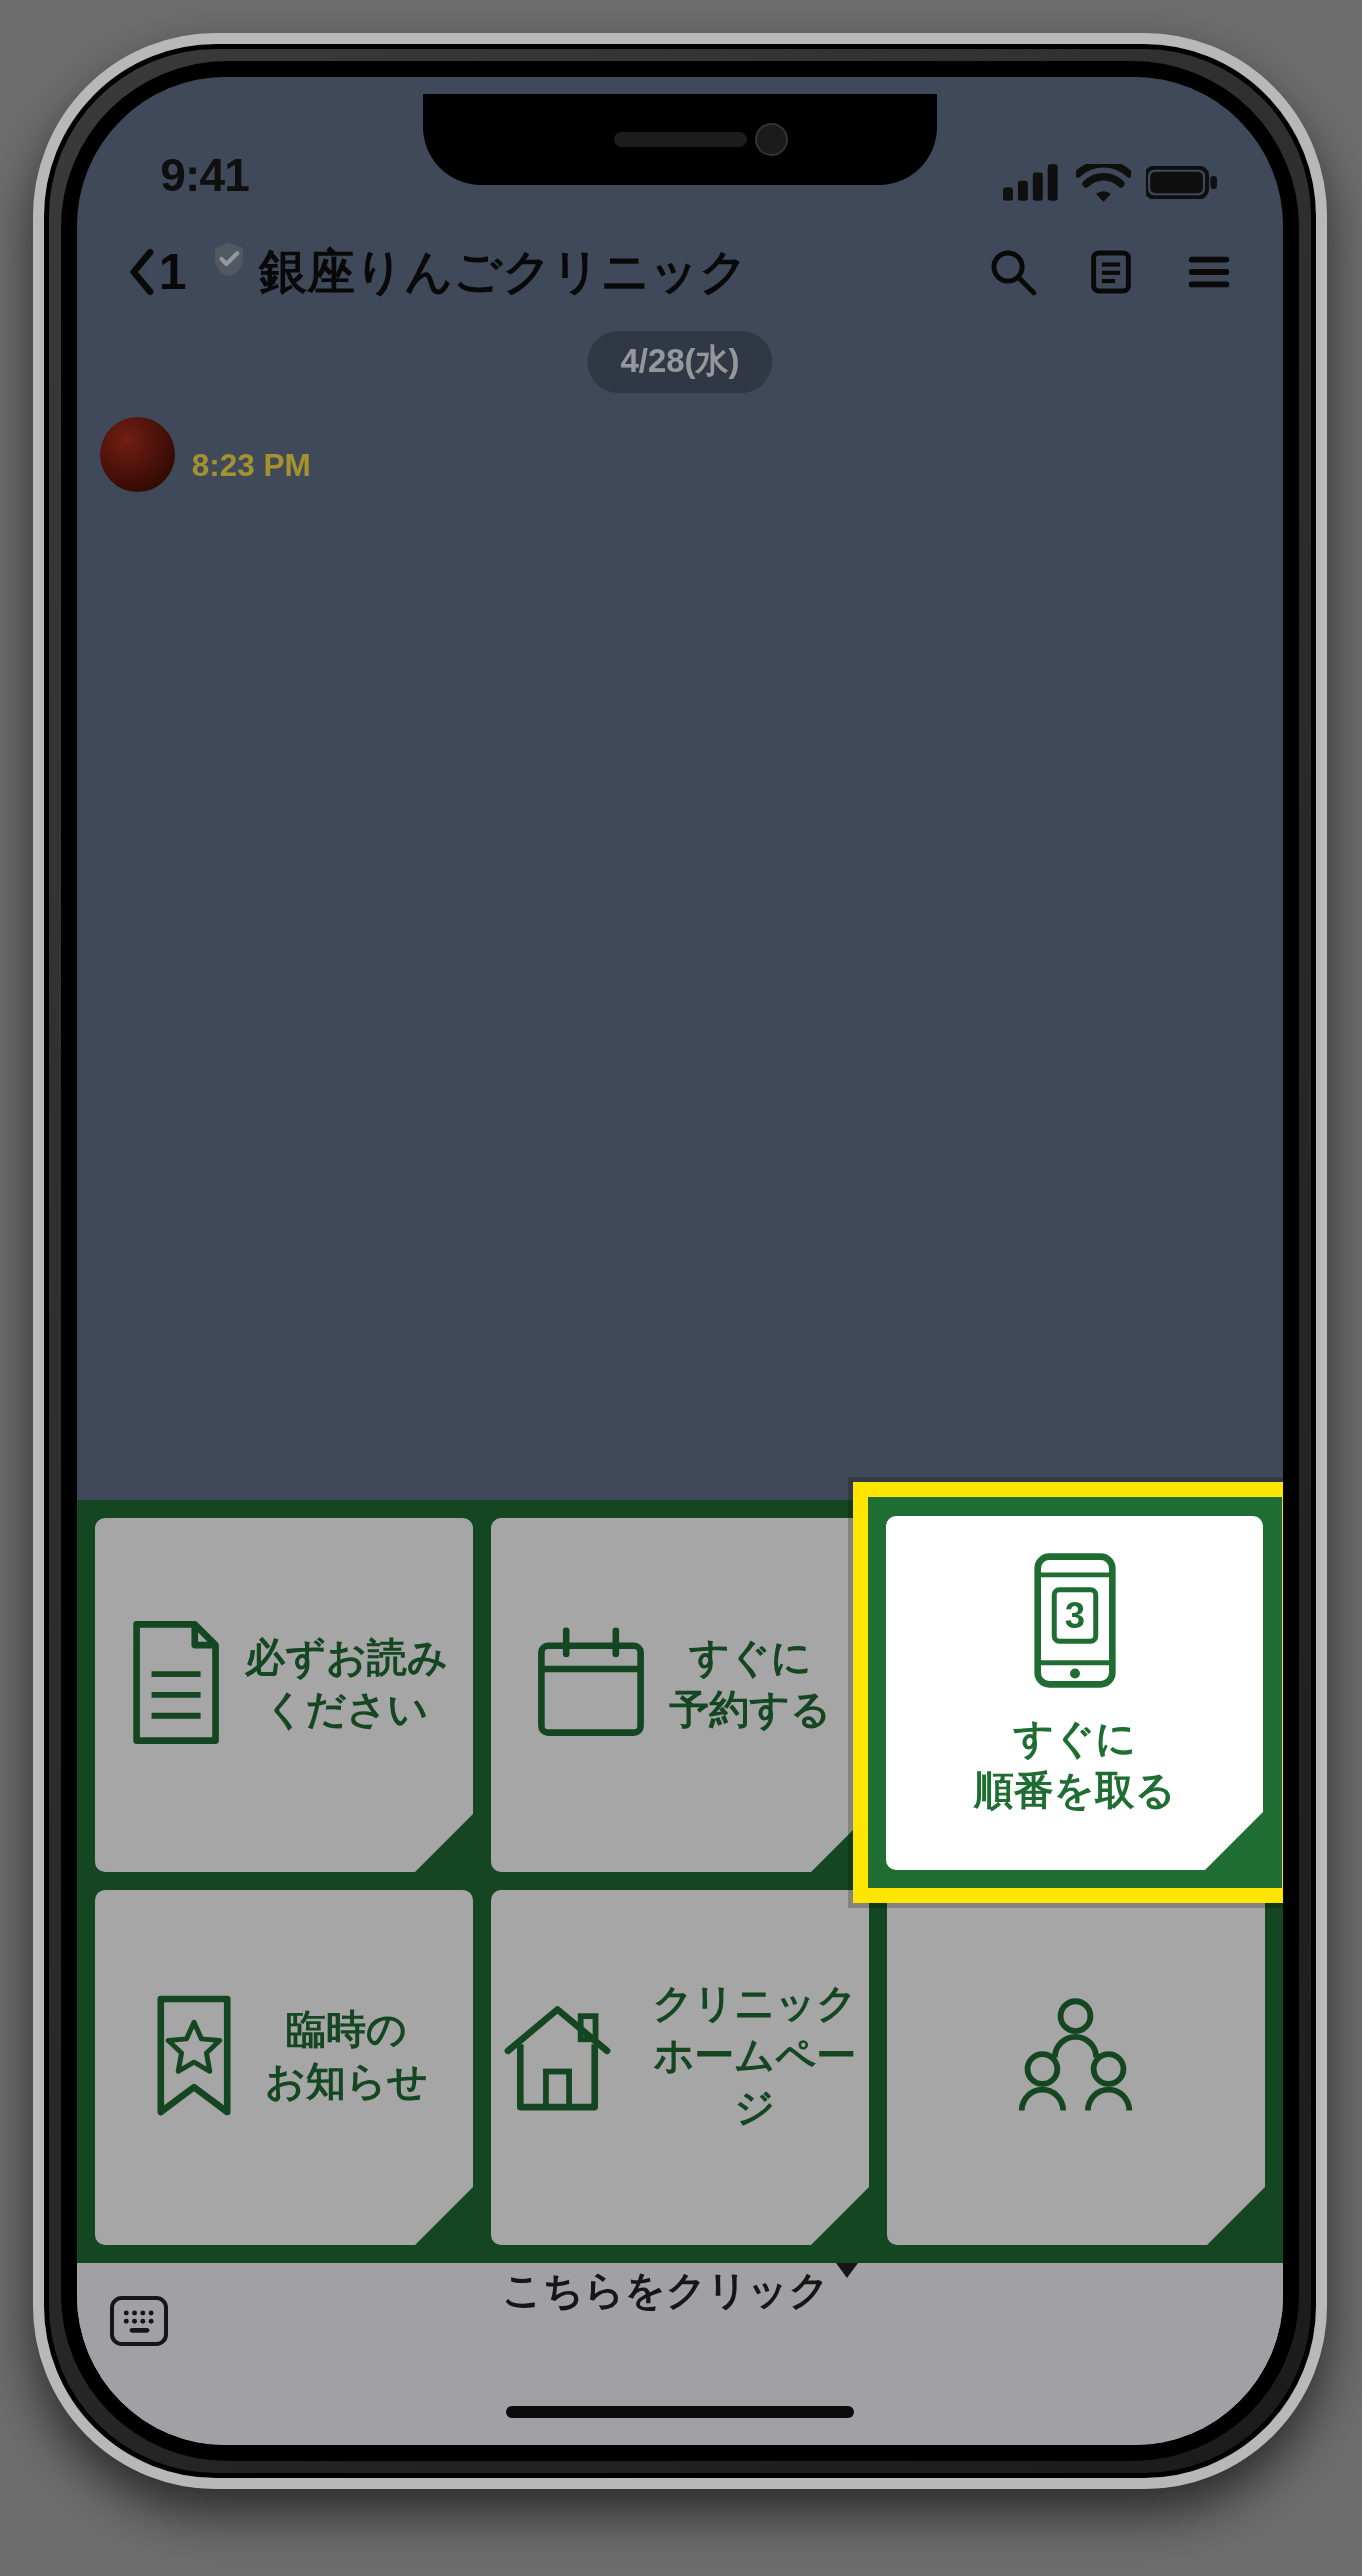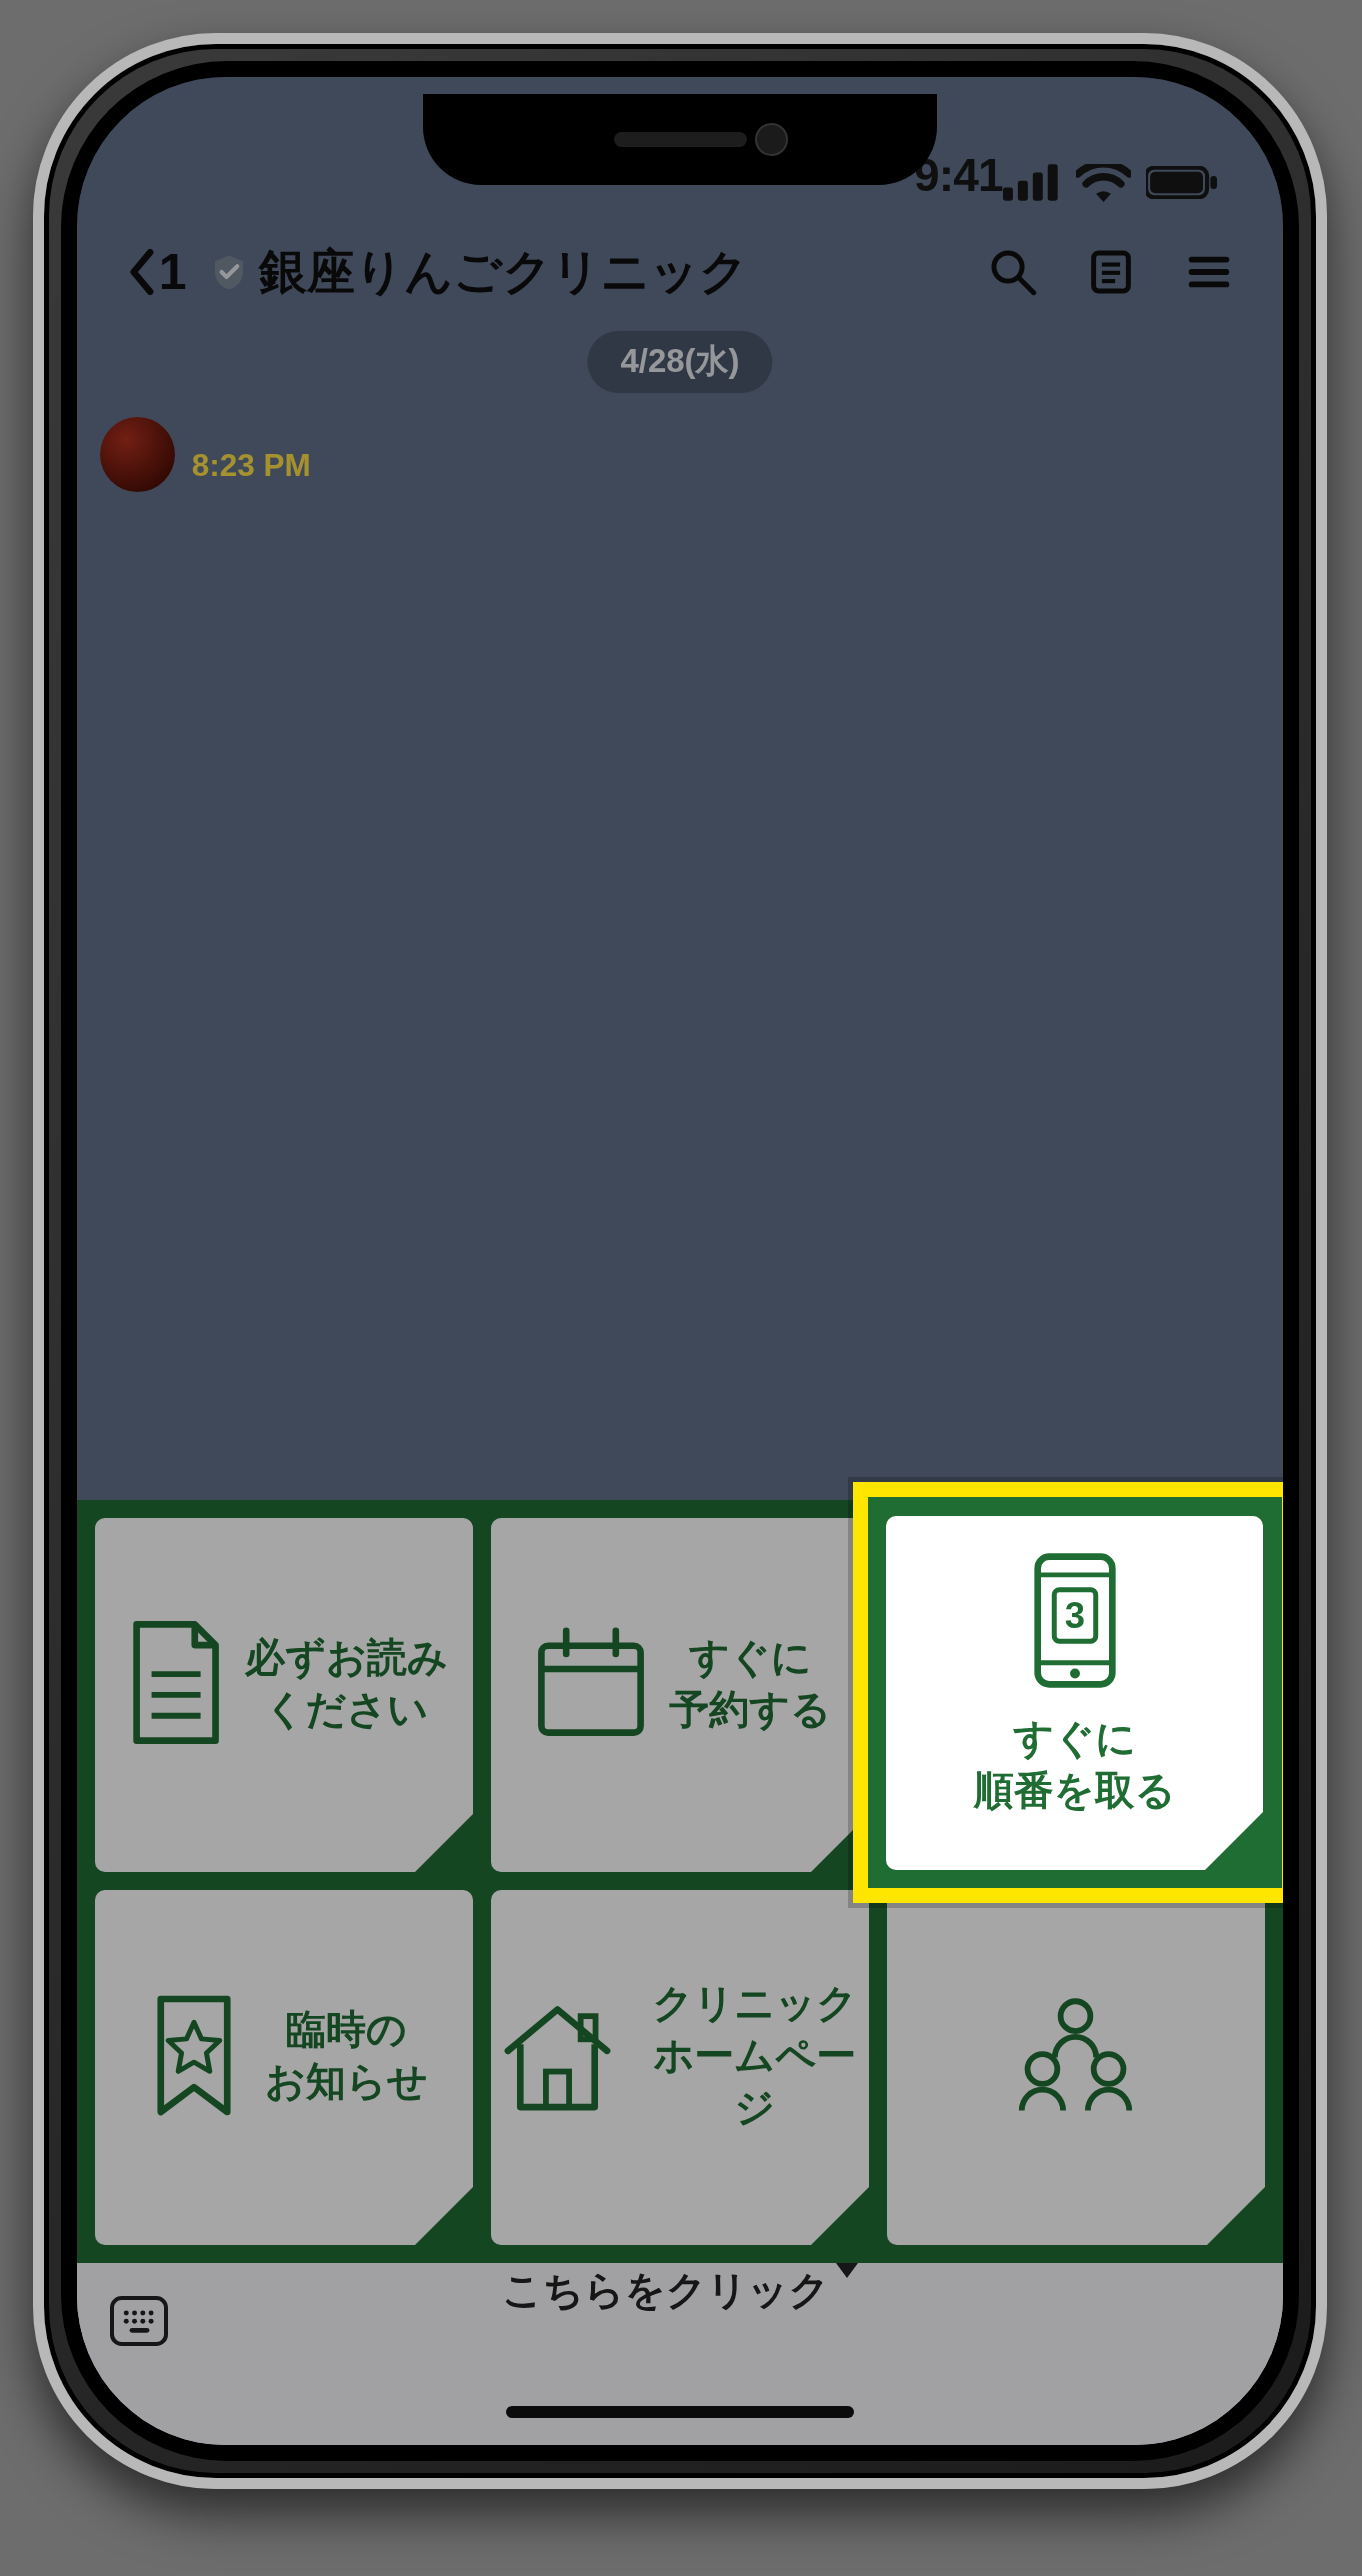--- a/index.html
+++ b/index.html
@@ -78,21 +78,21 @@
   .camera {
     width: 33px; height: 33px; border-radius: 50%; background: #1b1b1b; border: 2.5px solid #333;
     position: absolute; right: 149px;
   }
 
   
   .status-bar {
     height: 141px;
     display:flex;
     align-items: flex-end;
-    justify-content: flex-end;
+    justify-content: space-between;
     padding: 0 66px 16.6px 83px;
     position: relative;
     z-index: 55;
   }
   .status-time {
     font-size: 46px;
     font-weight: 700;
     color: #0f0f0f;
     letter-spacing: -0.8px;
   }
@@ -111,21 +111,21 @@
     padding: 0 50px;
     gap: 23px;
     color: #0f0f0f;
     z-index: 40;
   }
   .back {
     display:flex; align-items:center; gap:5px; font-size: 50px; font-weight:700;
   }
   .back svg { width: 26.5px; height: 46px; }
   .acct {
-    display:flex; align-items:center; gap:11.6px;
+    display:flex; align-items:flex-start; gap:11.6px;
     font-size: 48px;
     font-weight: 800;
   }
   .shield {
     width: 38px; height: 38px;
   }
   .hdr-right {
     margin-left:auto; display:flex; align-items:center; gap: 50px;
   }
   .hdr-right svg { width: 48px; height: 48px; }

